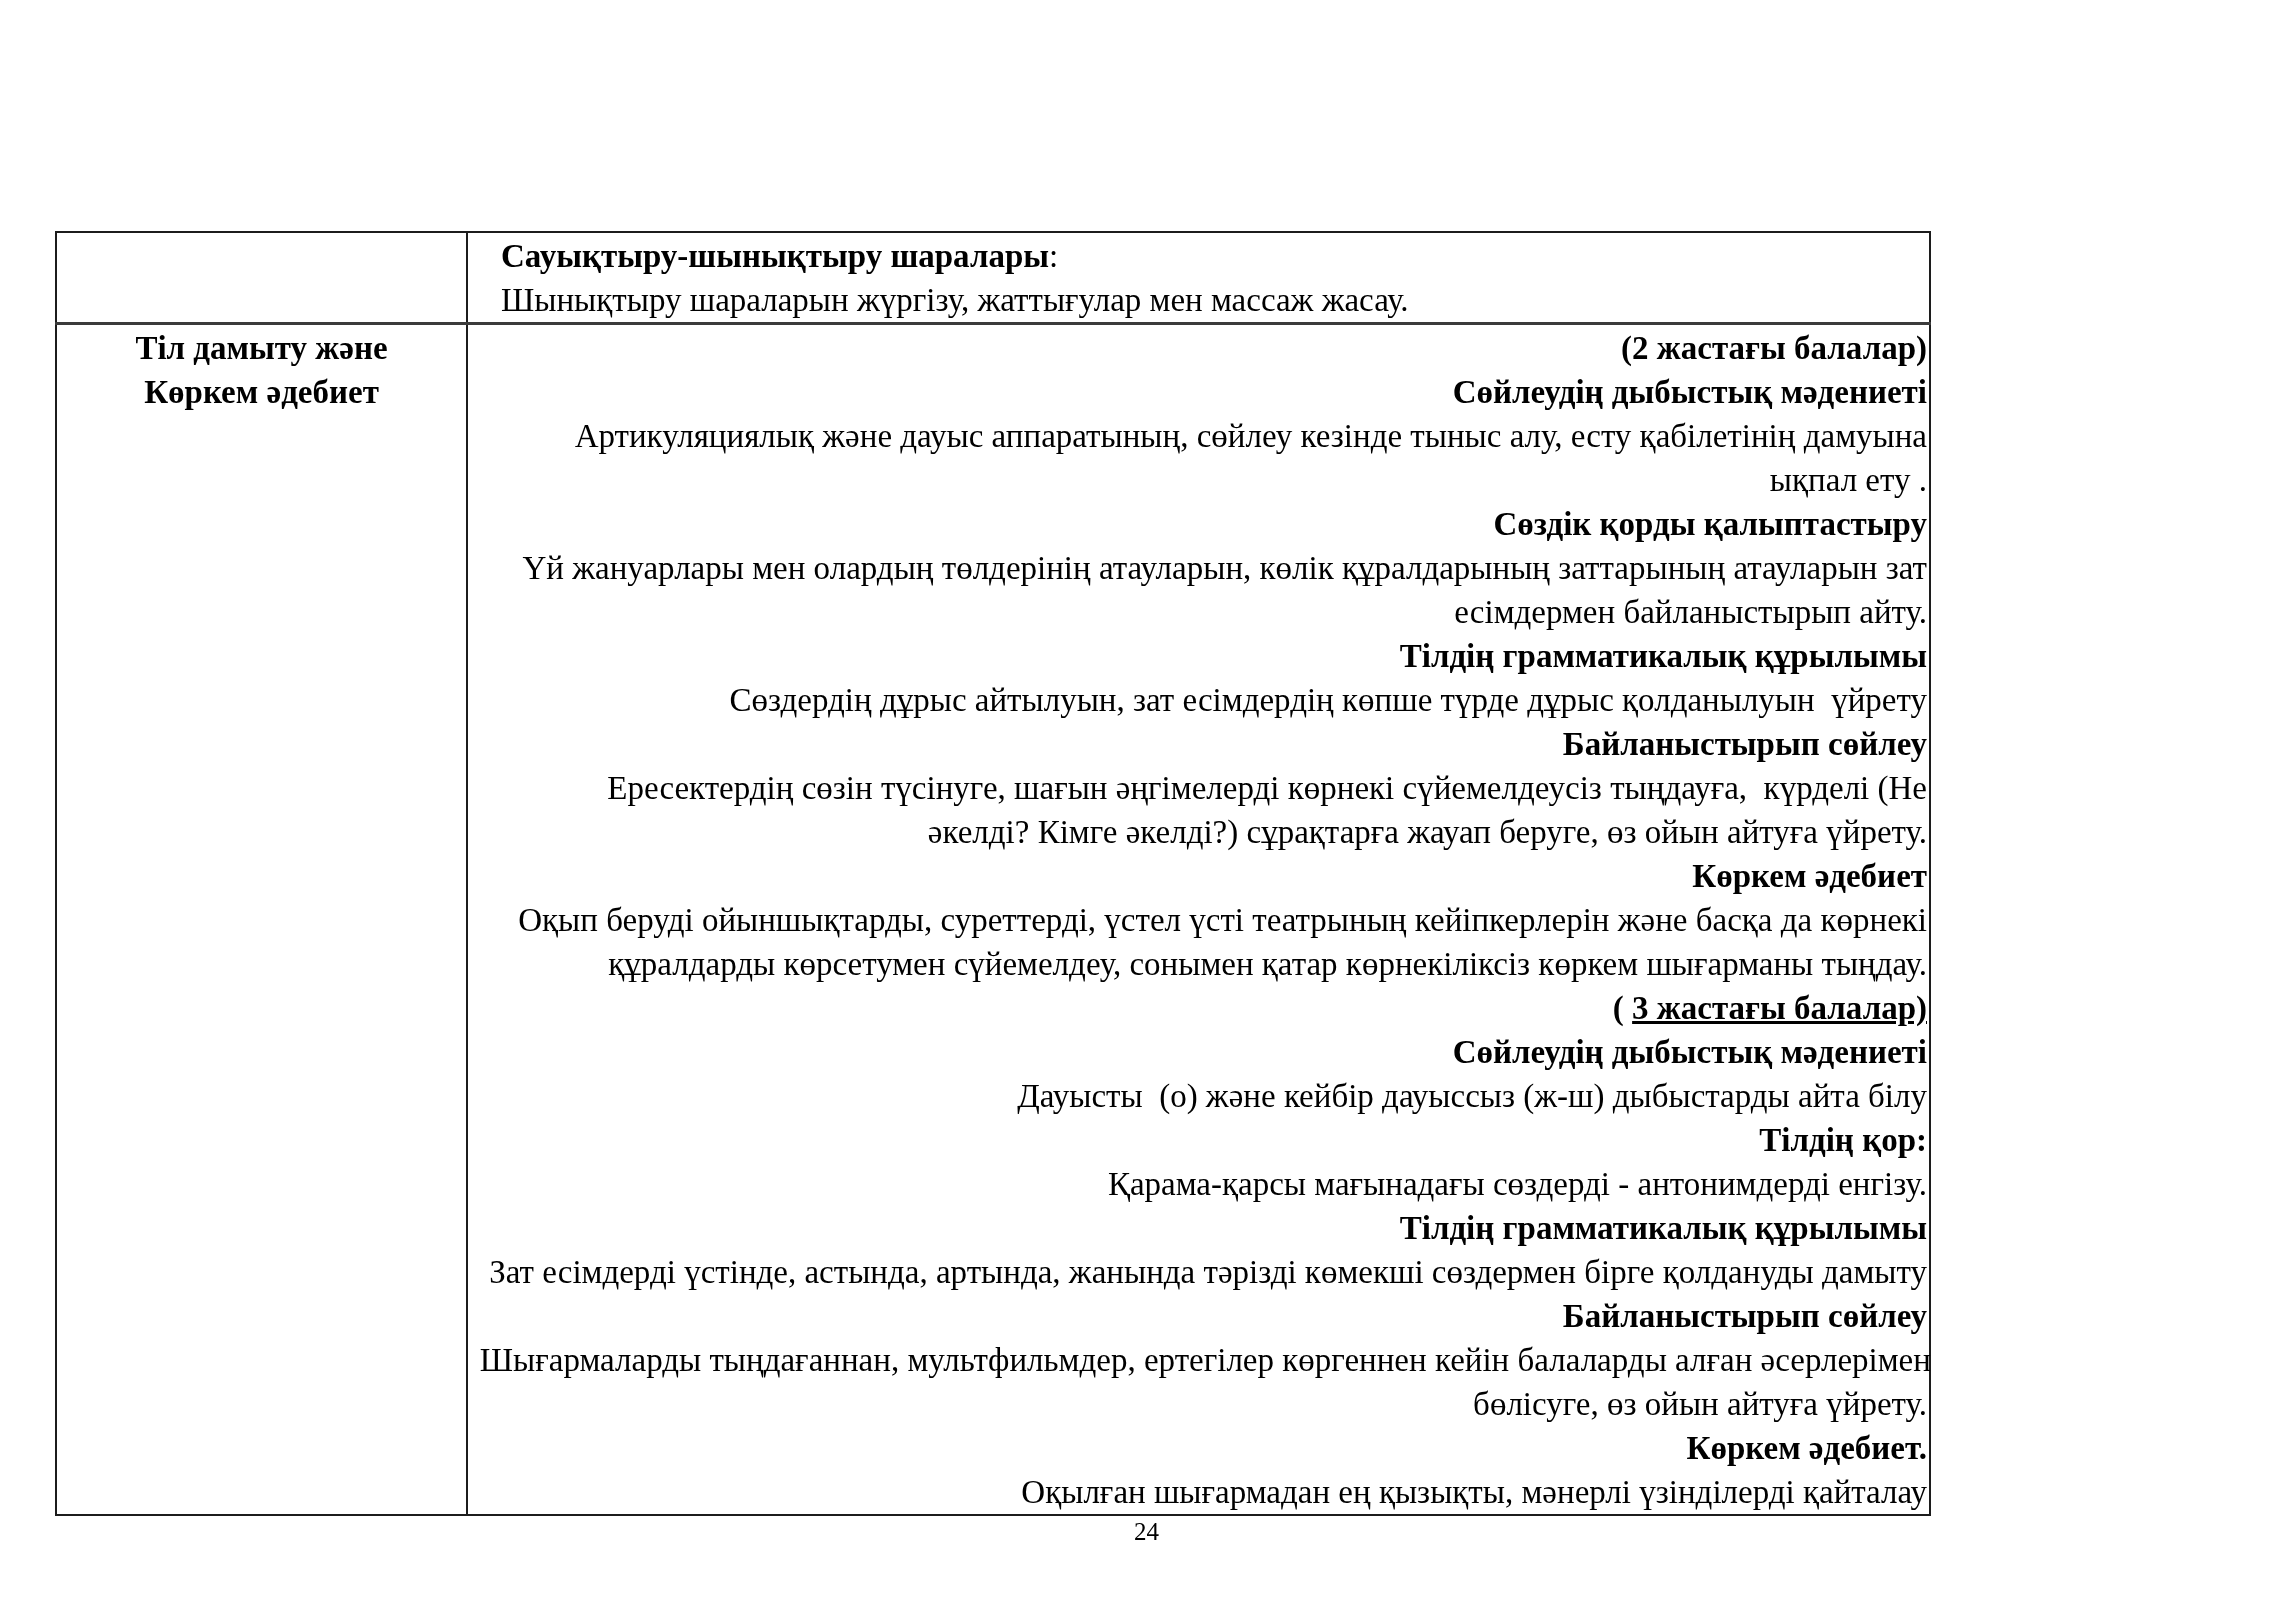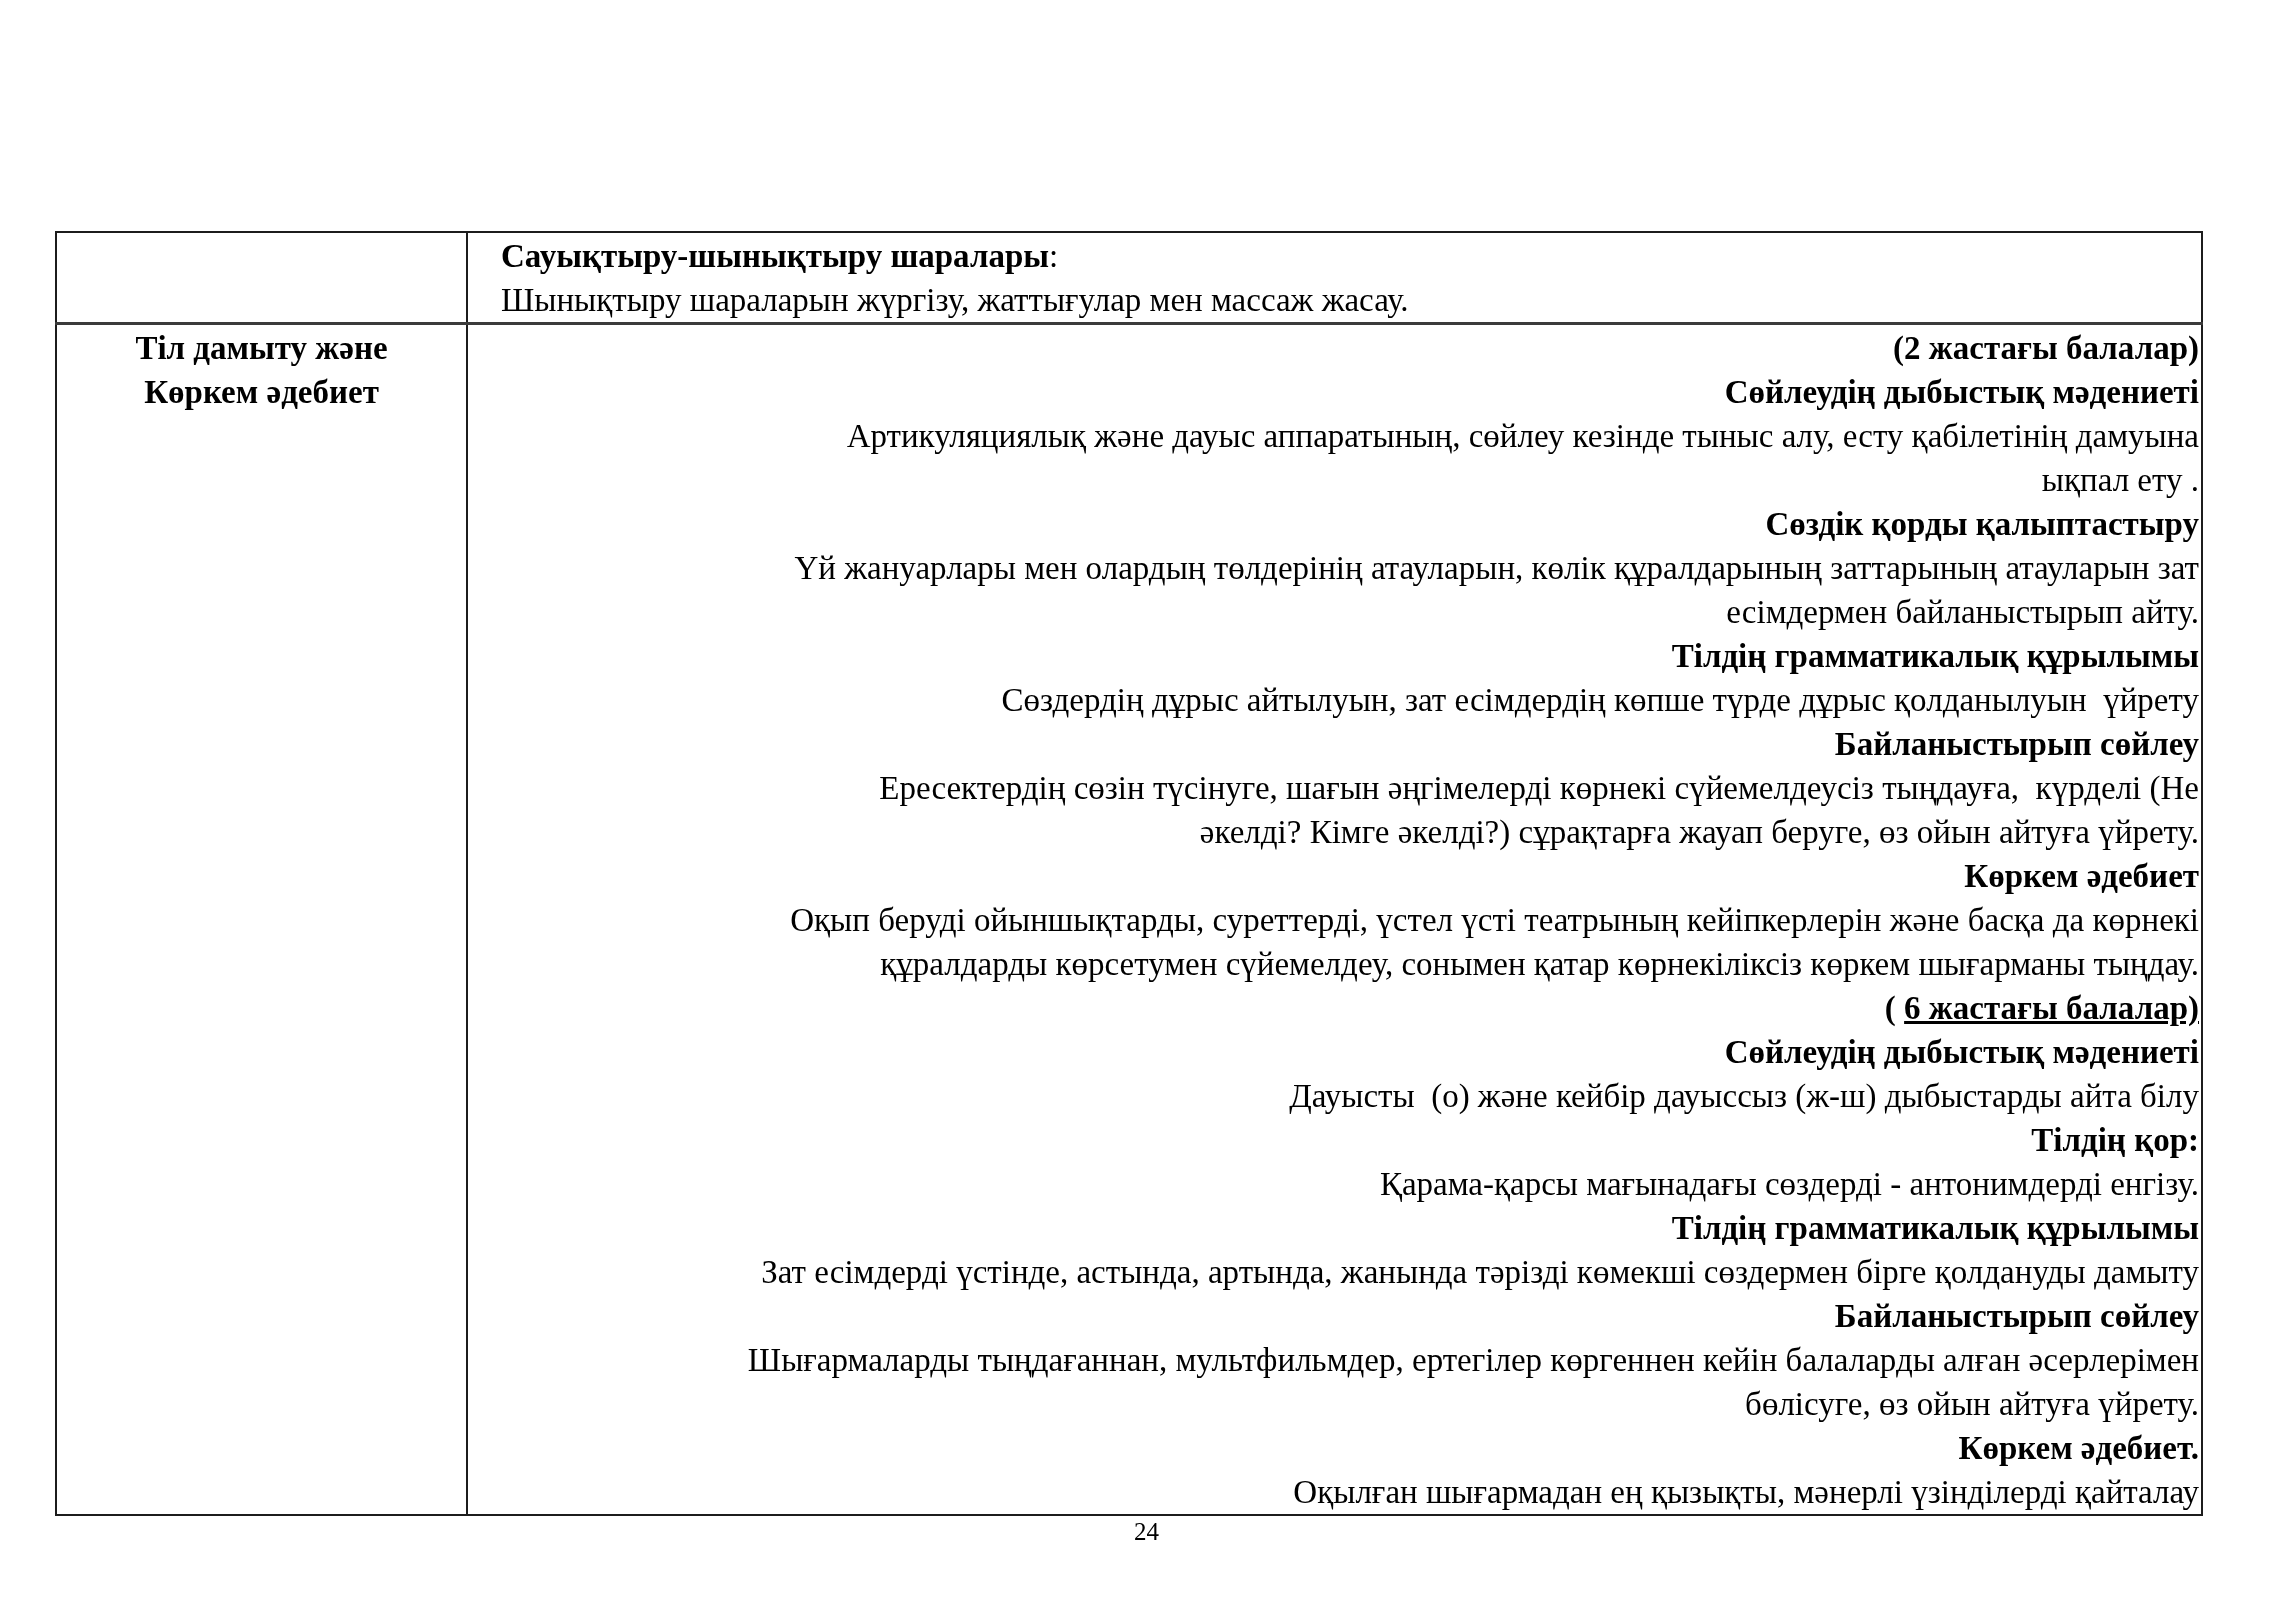--- a/index.html
+++ b/index.html
@@ -9,21 +9,21 @@
     height: 1621px;
     background: #ffffff;
     font-family: "Liberation Serif", "DejaVu Serif", serif;
     color: #000000;
     overflow: hidden;
   }
   table.doc-table {
     position: absolute;
     left: 55px;
     top: 231px;
-    width: 2148px;
+    width: 1876px;
     border-collapse: collapse;
     table-layout: fixed;
     border: 2.9px solid #1c1c1c;
   }
   table.doc-table td {
     border: 2px solid #1c1c1c;
     vertical-align: top;
     font-size: 33px;
     line-height: 44px;
   }
@@ -83,21 +83,21 @@
             <p class="line reg">Үй жануарлары мен олардың төлдерінің атауларын, көлік құралдарының заттарының атауларын зат
 есімдермен байланыстырып айту.</p>
             <p class="line bold">Тілдің грамматикалық құрылымы</p>
             <p class="line reg">Сөздердің дұрыс айтылуын, зат есімдердің көпше түрде дұрыс қолданылуын  үйрету</p>
             <p class="line bold">Байланыстырып сөйлеу</p>
             <p class="line reg"> Ересектердің сөзін түсінуге, шағын әңгімелерді көрнекі сүйемелдеусіз тыңдауға,  күрделі (Не
 әкелді? Кімге әкелді?) сұрақтарға жауап беруге, өз ойын айтуға үйрету.</p>
             <p class="line bold">Көркем әдебиет</p>
             <p class="line reg">Оқып беруді ойыншықтарды, суреттерді, үстел үсті театрының кейіпкерлерін және басқа да көрнекі
 құралдарды көрсетумен сүйемелдеу, сонымен қатар көрнекіліксіз көркем шығарманы тыңдау.</p>
-            <p class="line bold">( <span class="underline">6 жастағы балалар)</span></p>
+            <p class="line bold">( <span class="underline">3 жастағы балалар)</span></p>
             <p class="line bold">Сөйлеудің дыбыстық мәдениеті</p>
             <p class="line reg">Дауысты  (о) және кейбір дауыссыз (ж-ш) дыбыстарды айта білу</p>
             <p class="line bold">Тілдің қор:</p>
             <p class="line reg">Қарама-қарсы мағынадағы сөздерді - антонимдерді енгізу.</p>
             <p class="line bold">Тілдің грамматикалық құрылымы</p>
             <p class="line reg">Зат есімдерді үстінде, астында, артында, жанында тәрізді көмекші сөздермен бірге қолдануды дамыту</p>
             <p class="line bold">Байланыстырып сөйлеу</p>
             <p class="line reg">Шығармаларды тыңдағаннан, мультфильмдер, ертегілер көргеннен кейін балаларды алған әсерлерімен
 бөлісуге, өз ойын айтуға үйрету.</p>
             <p class="line bold">Көркем әдебиет.</p>

